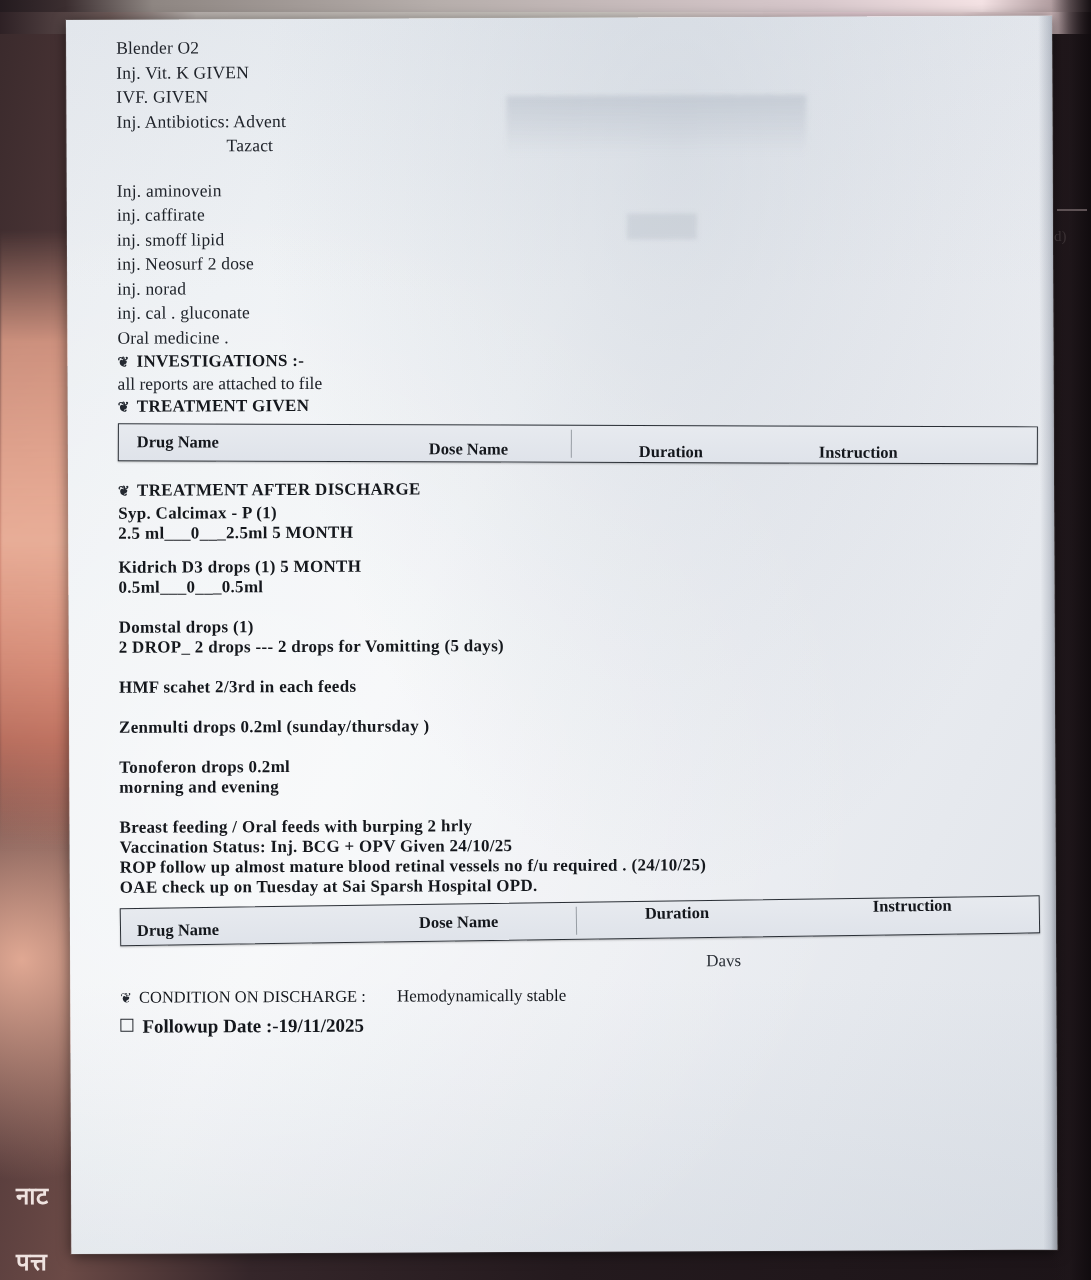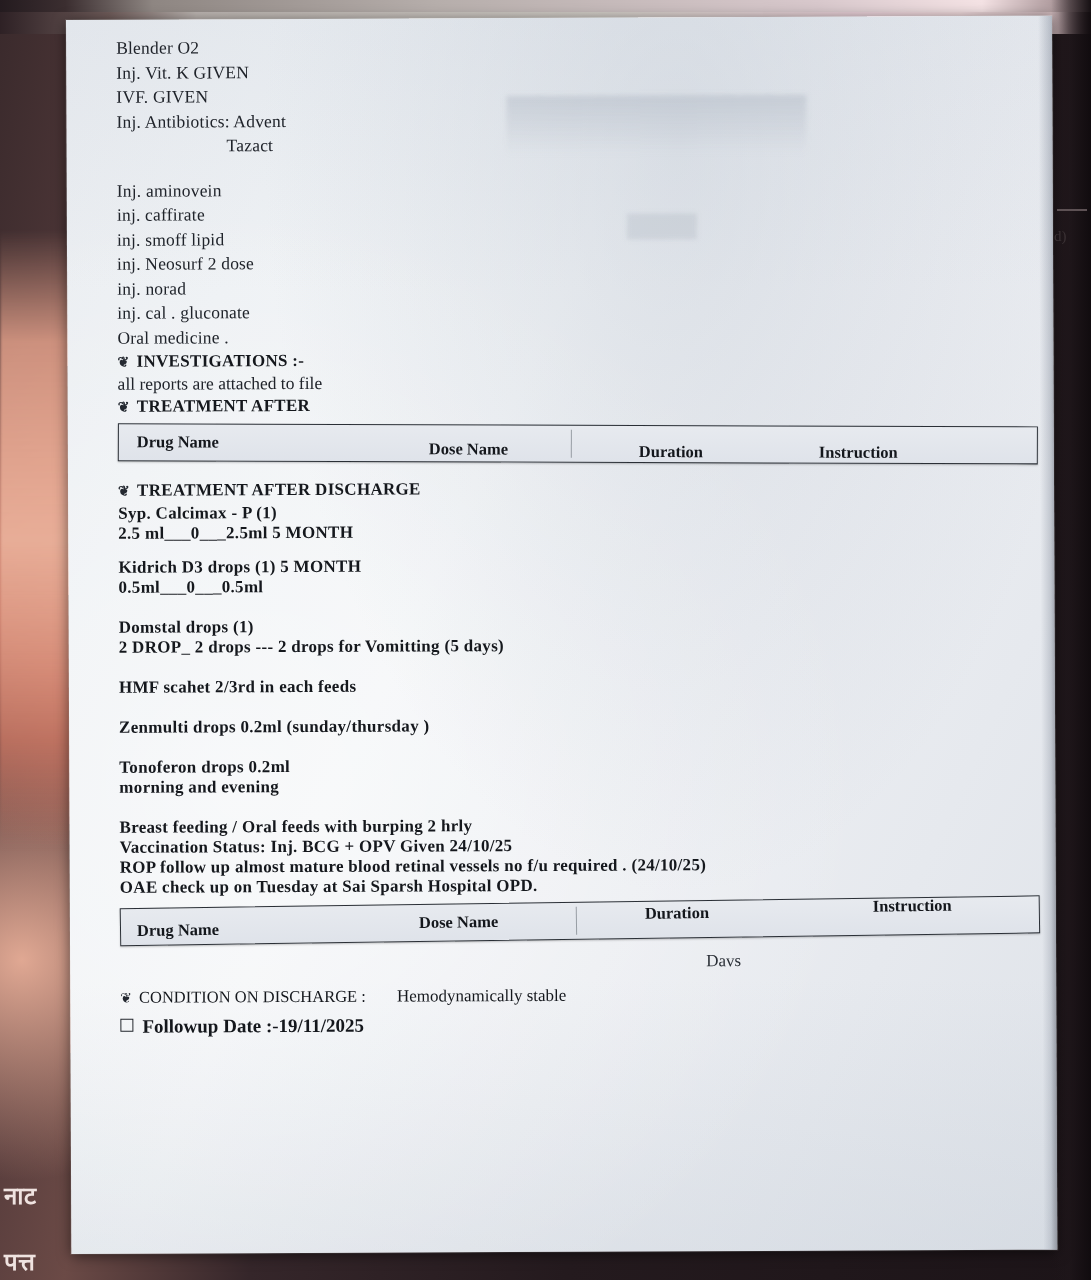--- a/index.html
+++ b/index.html
@@ -203,21 +203,21 @@
     color: #3a3134;
   }
   #stray-tick {
     position: absolute;
     left: 1057px; top: 209px;
     width: 30px; height: 2px;
     background: #5d5154;
   }
   .marathi {
     position: absolute;
-    left: 4px;
+    left: 16px;
     font-family: "DejaVu Sans", sans-serif;
     font-weight: bold;
     font-size: 24px;
     color: #efe3e0;
     letter-spacing: 0.5px;
   }
   #mar1 { top: 1178px; }
   #mar2 { top: 1244px; }
 
   
@@ -274,21 +274,21 @@
     </div>
 
     <div class="bullet-line" style="margin-top:2px">
       <span class="bullet-glyph">❦</span>
       <span>INVESTIGATIONS :-</span>
     </div>
     <div class="plain-line">all reports are attached to file</div>
 
     <div class="bullet-line" style="margin-top:1px">
       <span class="bullet-glyph">❦</span>
-      <span>TREATMENT AFTER</span>
+      <span>TREATMENT GIVEN</span>
     </div>
 
     <div class="tbl" id="table1">
       <span class="divider"></span>
       <span class="cell c1">Drug Name</span>
       <span class="cell c2">Dose Name</span>
       <span class="cell c3">Duration</span>
       <span class="cell c4">Instruction</span>
     </div>
 

